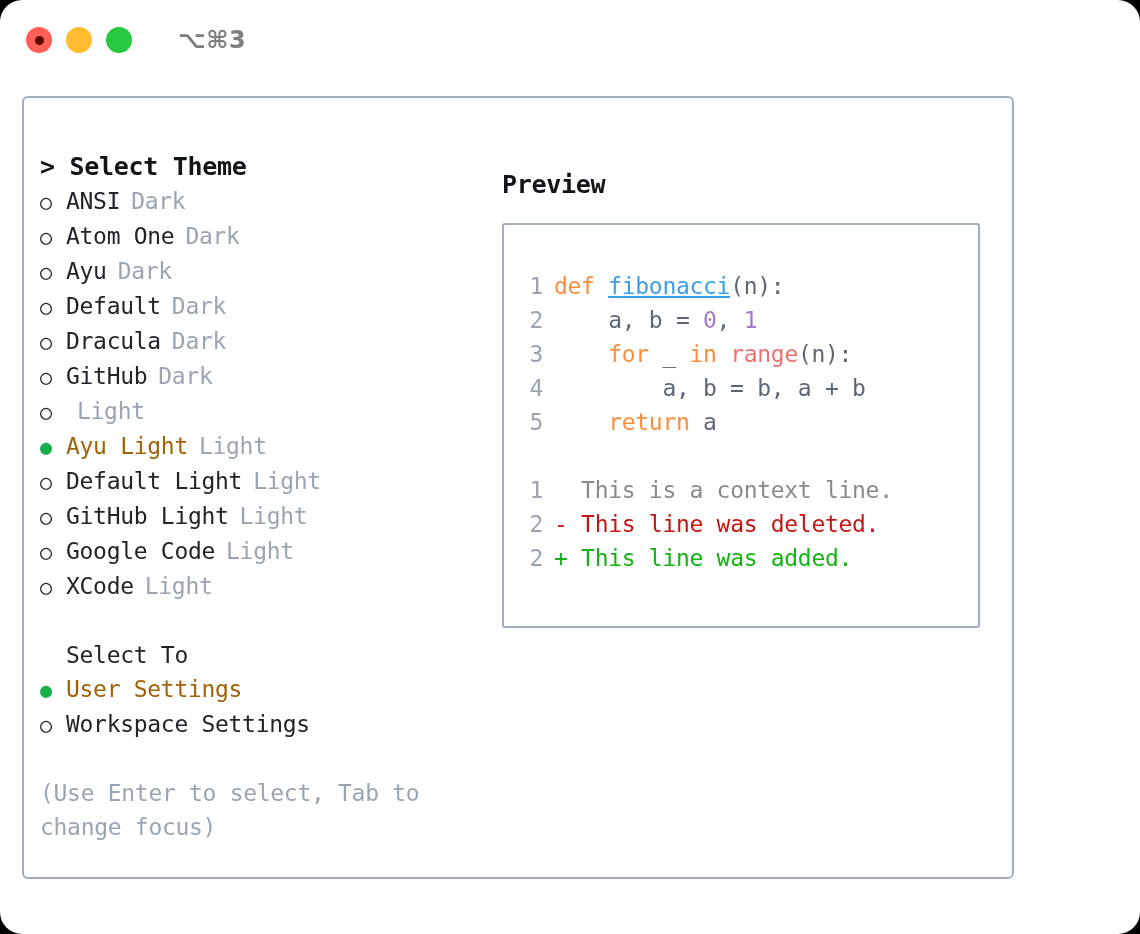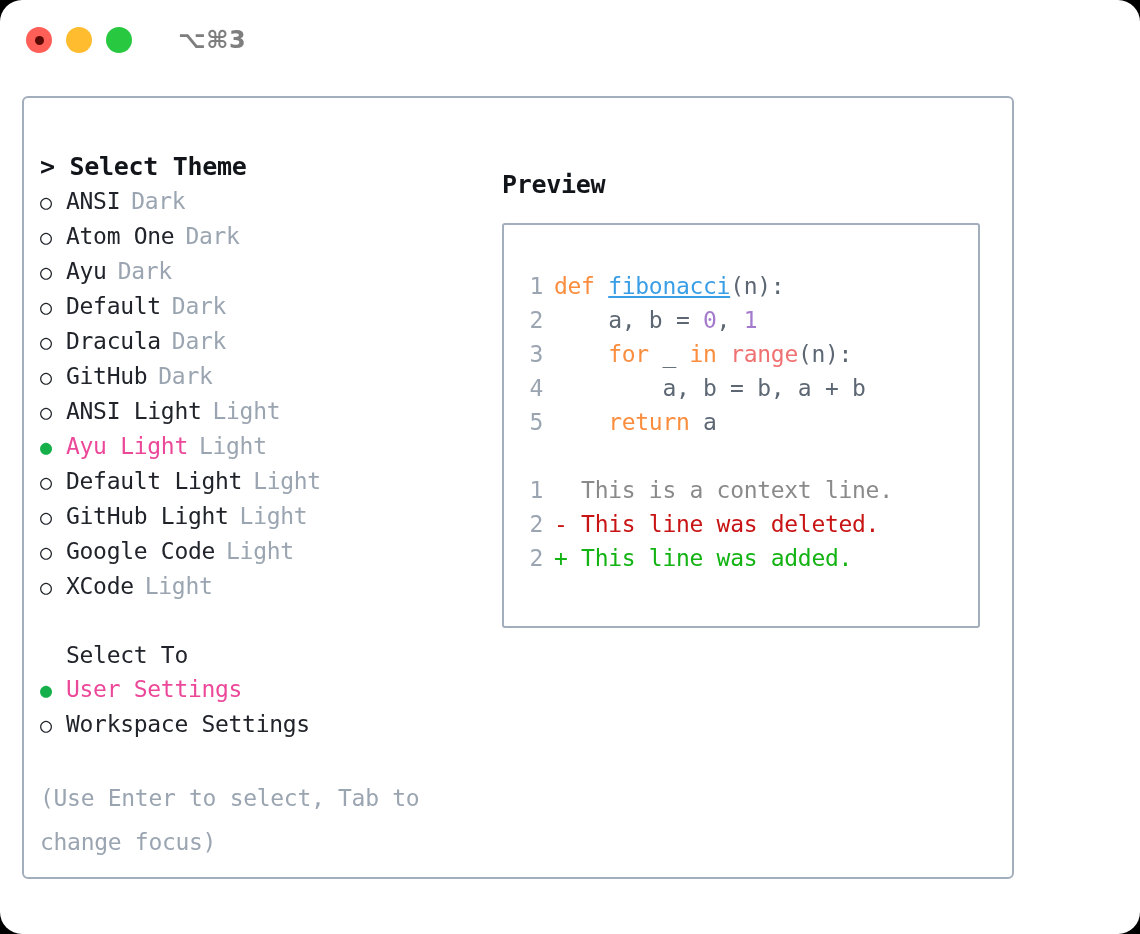--- a/index.html
+++ b/index.html
@@ -112,39 +112,39 @@
   }
   .bullet {
     width: 26px;
     display: inline-block;
     flex: 0 0 26px;
     font-size: 20px;
     color: #20242a;
   }
   .bullet.sel { color: #16B04B; }
   .opt-label { color: #20242a; }
-  .opt-row.selected .opt-label { color: #ec4899; }
+  .opt-row.selected .opt-label { color: #a16207; }
   .opt-tag {
     color: #9AA5B1;
     padding-left: 11px;
   }
   .subheading {
     font-size: 23px;
     color: #20242a;
     line-height: 34px;
     padding-left: 26px;
     white-space: pre;
     letter-spacing: -0.3px;
   }
   .spacer-sm { height: 34px; }
   .spacer-md { height: 34px; }
   .hint {
     color: #9AA5B1;
     font-size: 23px;
-    line-height: 44px;
+    line-height: 34px;
     width: 400px;
     letter-spacing: -0.3px;
   }
   
   .preview-title {
     font-size: 25px;
     font-weight: bold;
     color: #111418;
     line-height: 34px;
     letter-spacing: -0.3px;
@@ -206,21 +206,21 @@
 
         <div class="section-heading">&gt; Select Theme</div>
 
         <div id="theme-list">
             <div class="opt-row"><span class="bullet">○</span><span class="opt-label">ANSI</span><span class="opt-tag">Dark</span></div>
             <div class="opt-row"><span class="bullet">○</span><span class="opt-label">Atom One</span><span class="opt-tag">Dark</span></div>
             <div class="opt-row"><span class="bullet">○</span><span class="opt-label">Ayu</span><span class="opt-tag">Dark</span></div>
             <div class="opt-row"><span class="bullet">○</span><span class="opt-label">Default</span><span class="opt-tag">Dark</span></div>
             <div class="opt-row"><span class="bullet">○</span><span class="opt-label">Dracula</span><span class="opt-tag">Dark</span></div>
             <div class="opt-row"><span class="bullet">○</span><span class="opt-label">GitHub</span><span class="opt-tag">Dark</span></div>
-            <div class="opt-row"><span class="bullet">○</span><span class="opt-label">ANSI Light</span><span class="opt-tag">Light</span></div>
+            <div class="opt-row"><span class="bullet">○</span><span class="opt-tag">Light</span></div>
             <div class="opt-row selected"><span class="bullet sel">●</span><span class="opt-label">Ayu Light</span><span class="opt-tag">Light</span></div>
             <div class="opt-row"><span class="bullet">○</span><span class="opt-label">Default Light</span><span class="opt-tag">Light</span></div>
             <div class="opt-row"><span class="bullet">○</span><span class="opt-label">GitHub Light</span><span class="opt-tag">Light</span></div>
             <div class="opt-row"><span class="bullet">○</span><span class="opt-label">Google Code</span><span class="opt-tag">Light</span></div>
             <div class="opt-row"><span class="bullet">○</span><span class="opt-label">XCode</span><span class="opt-tag">Light</span></div>
           </div>
 
         <div class="spacer-sm"></div>
 
         <div class="subheading">Select To</div>

